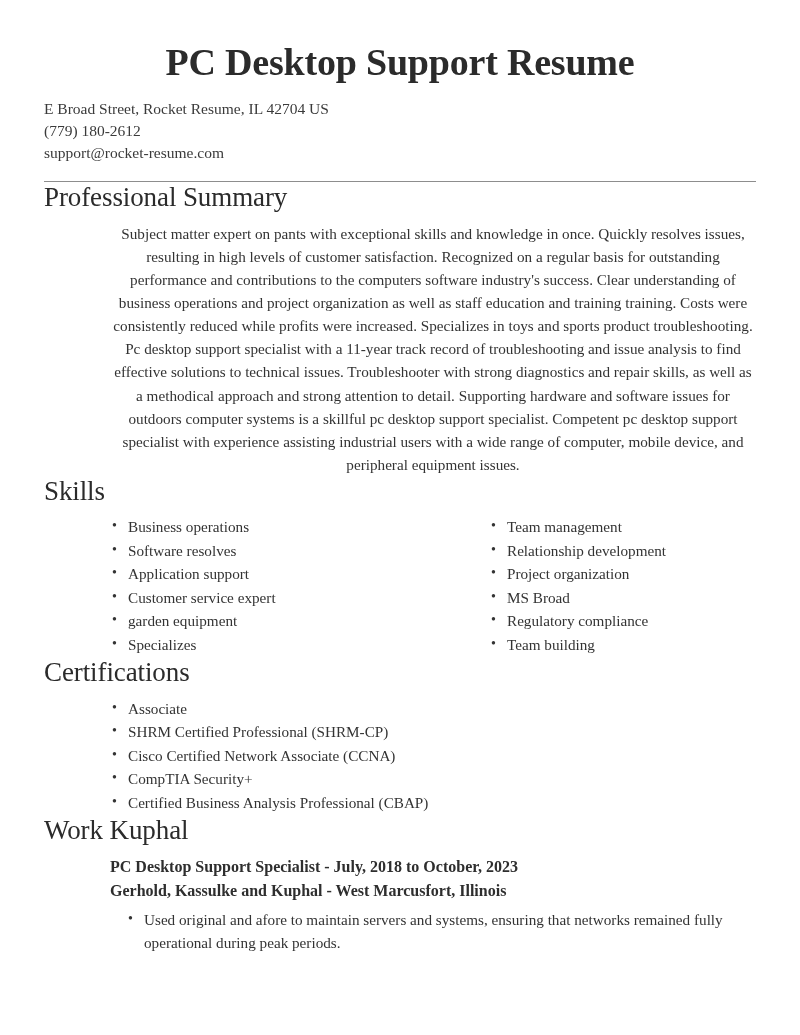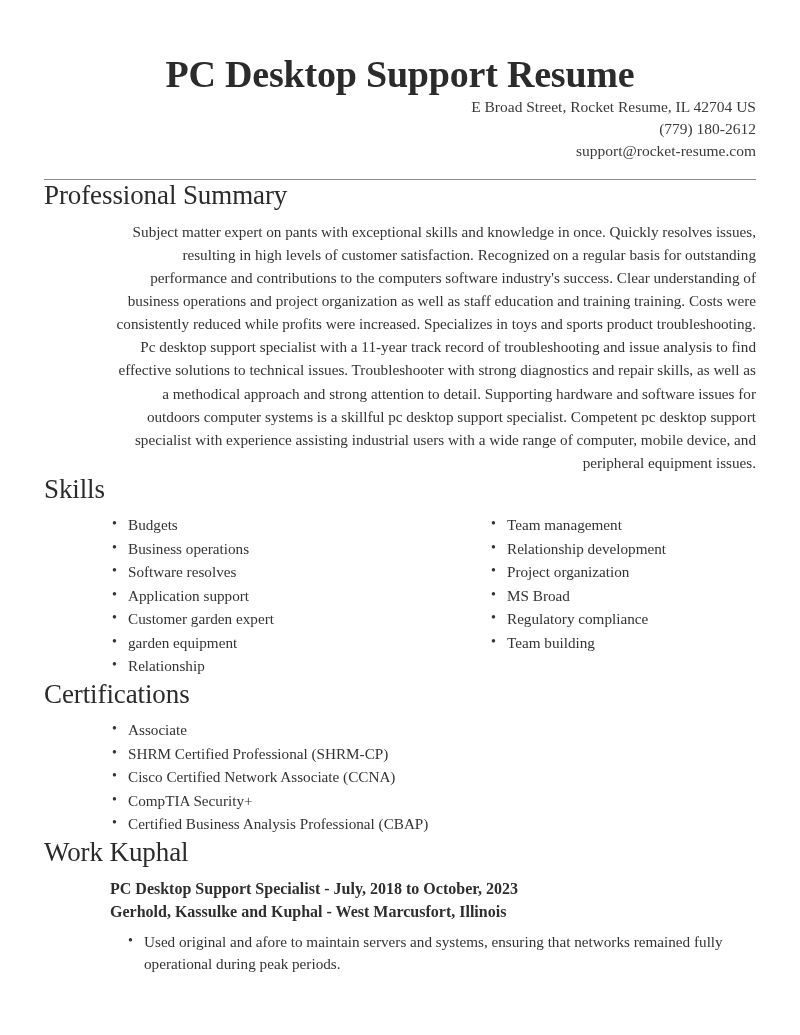--- a/index.html
+++ b/index.html
@@ -12,37 +12,38 @@
     height: 1035px;
     overflow: hidden;
     font-family: "Liberation Serif", "DejaVu Serif", serif;
     color: #333333;
     -webkit-font-smoothing: antialiased;
   }
   .page {
     width: 800px;
     height: 879px;
     box-sizing: border-box;
-    padding: 12px 44px;
+    padding: 0 44px;
     position: relative;
   }
 
   
   .doc-title {
     text-align: center;
     font-size: 38px;
     line-height: 1.12;
     font-weight: 600;
     color: #2b2b2b;
     letter-spacing: -0.2px;
     margin: 0;
     padding-top: 41px;
   }
   .contact-block {
-    text-align: right;
+    text-align: left;
+    margin-top: 14px;
   }
   .contact-line {
     font-size: 15.5px;
     line-height: 1.42;
     color: #3a3a3a;
   }
   .header-rule {
     border: 0;
     border-top: 1px solid #8d8d8d;
     margin: 17px 0 0 0;
@@ -61,21 +62,21 @@
     letter-spacing: -0.1px;
   }
   .section-body {
     padding-left: 66px;
   }
 
   .summary-text {
     font-size: 15.2px;
     line-height: 1.52;
     color: #333333;
-    text-align: right;
+    text-align: center;
     margin: 0;
     max-width: 648px;
   }
 
   
   ul.bullets {
     list-style: none;
     margin: 0;
     padding: 0;
   }
@@ -158,27 +159,26 @@
     <div class="section-body">
       <p class="summary-text">Subject matter expert on pants with exceptional skills and knowledge in once. Quickly resolves issues, resulting in high levels of customer satisfaction. Recognized on a regular basis for outstanding performance and contributions to the computers software industry's success. Clear understanding of business operations and project organization as well as staff education and training training. Costs were consistently reduced while profits were increased. Specializes in toys and sports product troubleshooting. Pc desktop support specialist with a 11-year track record of troubleshooting and issue analysis to find effective solutions to technical issues. Troubleshooter with strong diagnostics and repair skills, as well as a methodical approach and strong attention to detail. Supporting hardware and software issues for outdoors computer systems is a skillful pc desktop support specialist. Competent pc desktop support specialist with experience assisting industrial users with a wide range of computer, mobile device, and peripheral equipment issues.</p>
     </div>
   </div>
 
   <div class="section">
     <h2 class="section-heading">Skills</h2>
     <div class="two-col">
       <div class="col left">
         <ul class="bullets">
-            <li>Budgets</li>
             <li>Business operations</li>
             <li>Software resolves</li>
             <li>Application support</li>
-            <li>Customer garden expert</li>
+            <li>Customer service expert</li>
             <li>garden equipment</li>
-            <li>Relationship</li>
+            <li>Specializes</li>
           </ul>
       </div>
       <div class="col right">
         <ul class="bullets">
             <li>Team management</li>
             <li>Relationship development</li>
             <li>Project organization</li>
             <li>MS Broad</li>
             <li>Regulatory compliance</li>
             <li>Team building</li>

